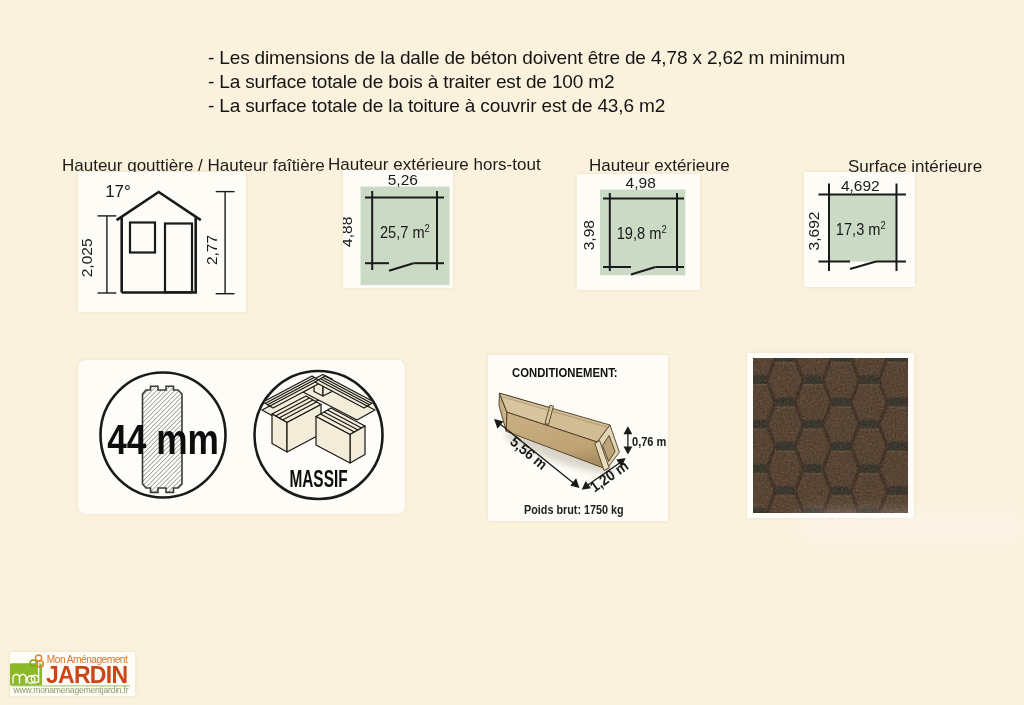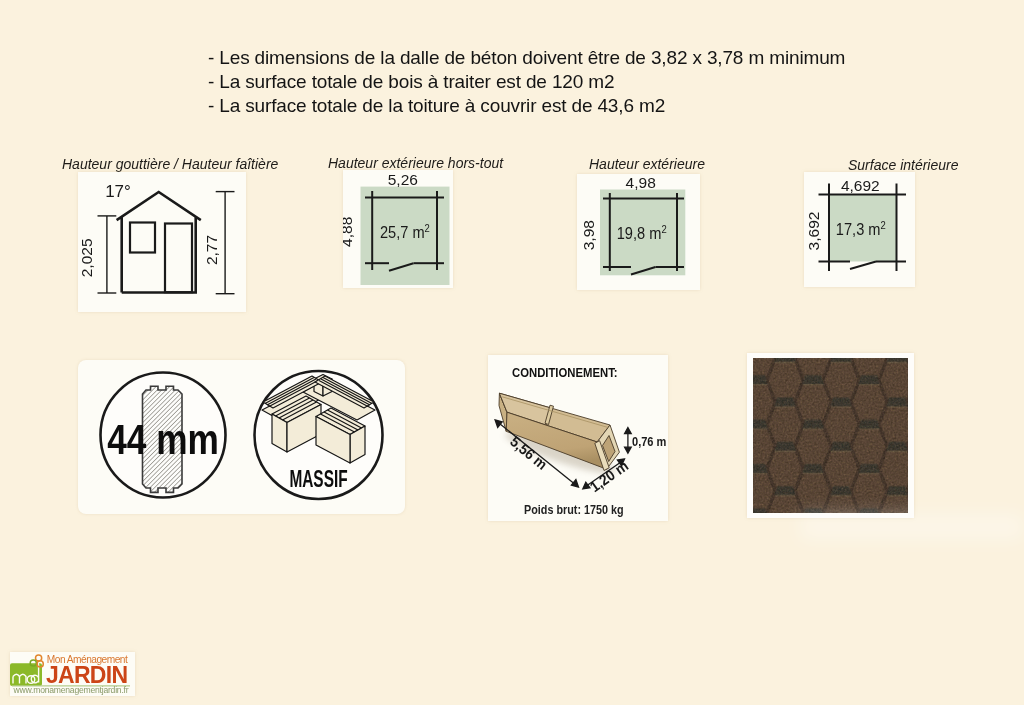--- a/index.html
+++ b/index.html
@@ -1,29 +1,29 @@
 <!DOCTYPE html>
 <html><head>
 <meta charset="utf-8">
 <style>
   html,body{margin:0;padding:0;}
   body{width:1024px;height:705px;position:relative;overflow:hidden;
        background:#fbf2de;font-family:"Liberation Sans",sans-serif;}
   .box{position:absolute;background:#fdfcf6;box-shadow:0 0 3px rgba(205,185,150,0.35);}
   .abs{position:absolute;}
-  .title{position:absolute;font-size:14px;color:#1e1c19;white-space:nowrap;font-style:italic;}
+  .title{position:absolute;font-size:17px;color:#1e1c19;white-space:nowrap;}
 </style>
 </head>
 <body>
 
 <div class="abs" style="left:0;top:0;width:1024px;height:705px;background:#fbf2de;"></div>
 
 <div class="abs" style="left:208px;top:45.5px;font-size:19px;line-height:24.2px;color:#141414;letter-spacing:-0.15px;">
-  <div>- Les dimensions de la dalle de béton doivent être de 3,82 x 3,78 m minimum</div>
-  <div>- La surface totale de bois à traiter est de 120 m2</div>
+  <div>- Les dimensions de la dalle de béton doivent être de 4,78 x 2,62 m minimum</div>
+  <div>- La surface totale de bois à traiter est de 100 m2</div>
   <div>- La surface totale de la toiture à couvrir est de 43,6 m2</div>
 </div>
 
 <div class="title" style="left:62px;top:156px;">Hauteur gouttière / Hauteur faîtière</div>
 
 <div class="title" style="left:328px;top:155px;">Hauteur extérieure hors-tout</div>
 
 <div class="title" style="left:589px;top:156px;">Hauteur extérieure</div>
 
 <div class="title" style="left:848px;top:157px;">Surface intérieure</div>

